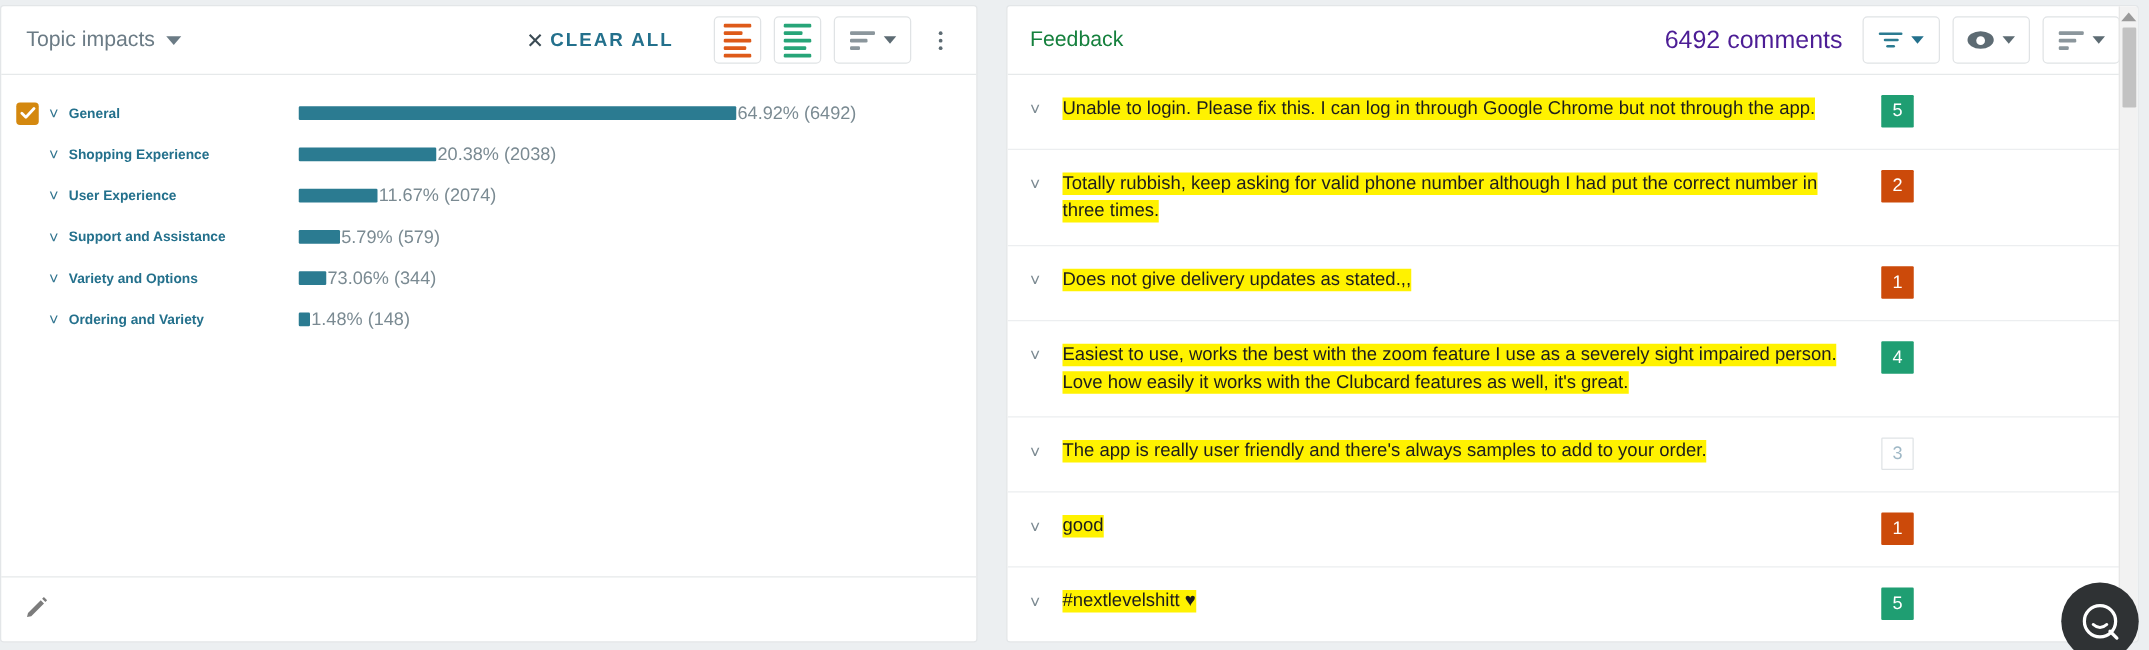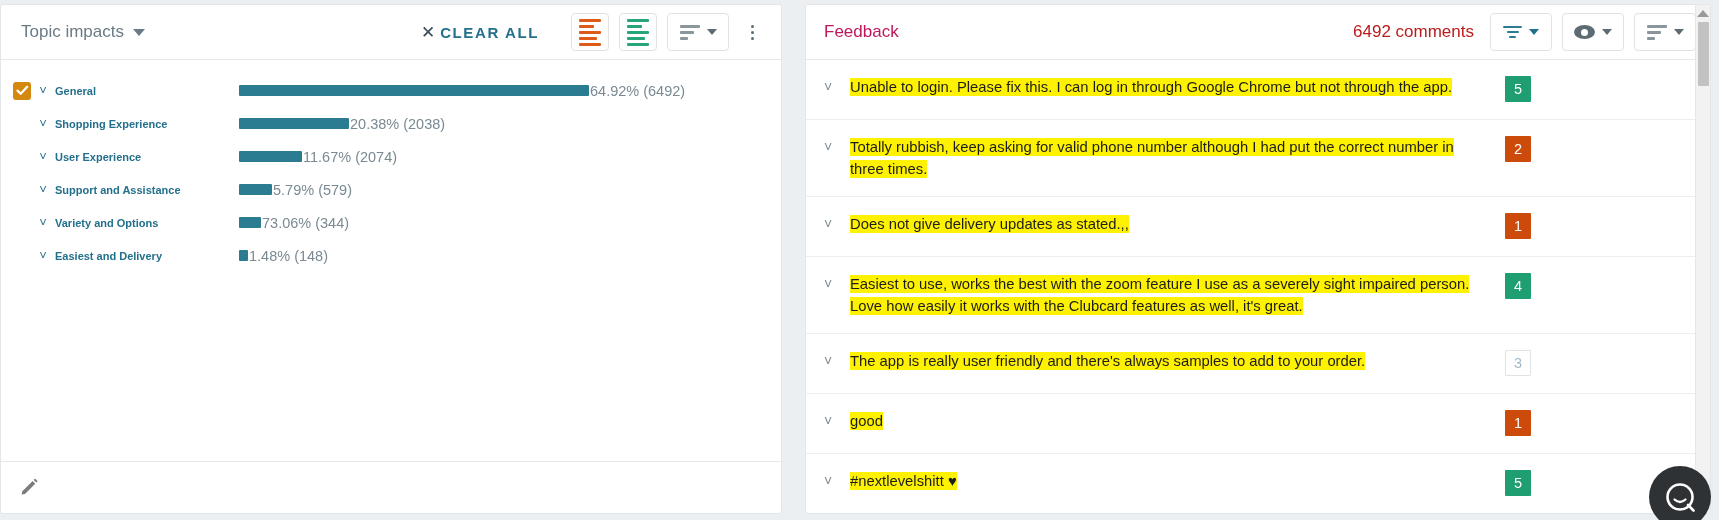--- a/index.html
+++ b/index.html
@@ -183,22 +183,22 @@
     margin-right: 8px;
   }
   .right-toolbar {
     height: 55px;
     display: flex;
     align-items: center;
     padding: 0 14px 0 18px;
     border-bottom: 1px solid #e6e9ea;
     flex: 0 0 auto;
   }
-  .feedback-title { color: #be185d; font-size: 17px; }
-  .comment-count { color: #b91c1c; font-size: 17px; margin-right: 6px; }
+  .feedback-title { color: #15803d; font-size: 17px; }
+  .comment-count { color: #4c1d95; font-size: 20px; margin-right: 6px; }
   .funnel { display: flex; flex-direction: column; align-items: center; gap: 2.5px; }
   .funnel span { display: block; height: 2.5px; background: #2b7b91; border-radius: 1px; }
   .eye-outer {
     width: 21px; height: 14px;
     border-radius: 50% / 50%;
     background: #5d6b73;
     display: flex; align-items: center; justify-content: center;
   }
   .eye-inner { width: 7px; height: 7px; border-radius: 50%; background: #fff; }
 
@@ -399,21 +399,21 @@
           <span class="topic-name">Variety and Options</span>
           <span class="bar-area">
             <span class="bar" style="width:22px"></span>
             <span class="bar-label">73.06% (344)</span>
           </span>
         </div>
 
         <div class="topic-row">
           <span class="cb-spacer"></span>
           <span class="chev">˅</span>
-          <span class="topic-name">Easiest and Delivery</span>
+          <span class="topic-name">Ordering and Variety</span>
           <span class="bar-area">
             <span class="bar" style="width:9px"></span>
             <span class="bar-label">1.48% (148)</span>
           </span>
         </div>
 
       </div>
     </div>
 
     <div class="left-footer">

